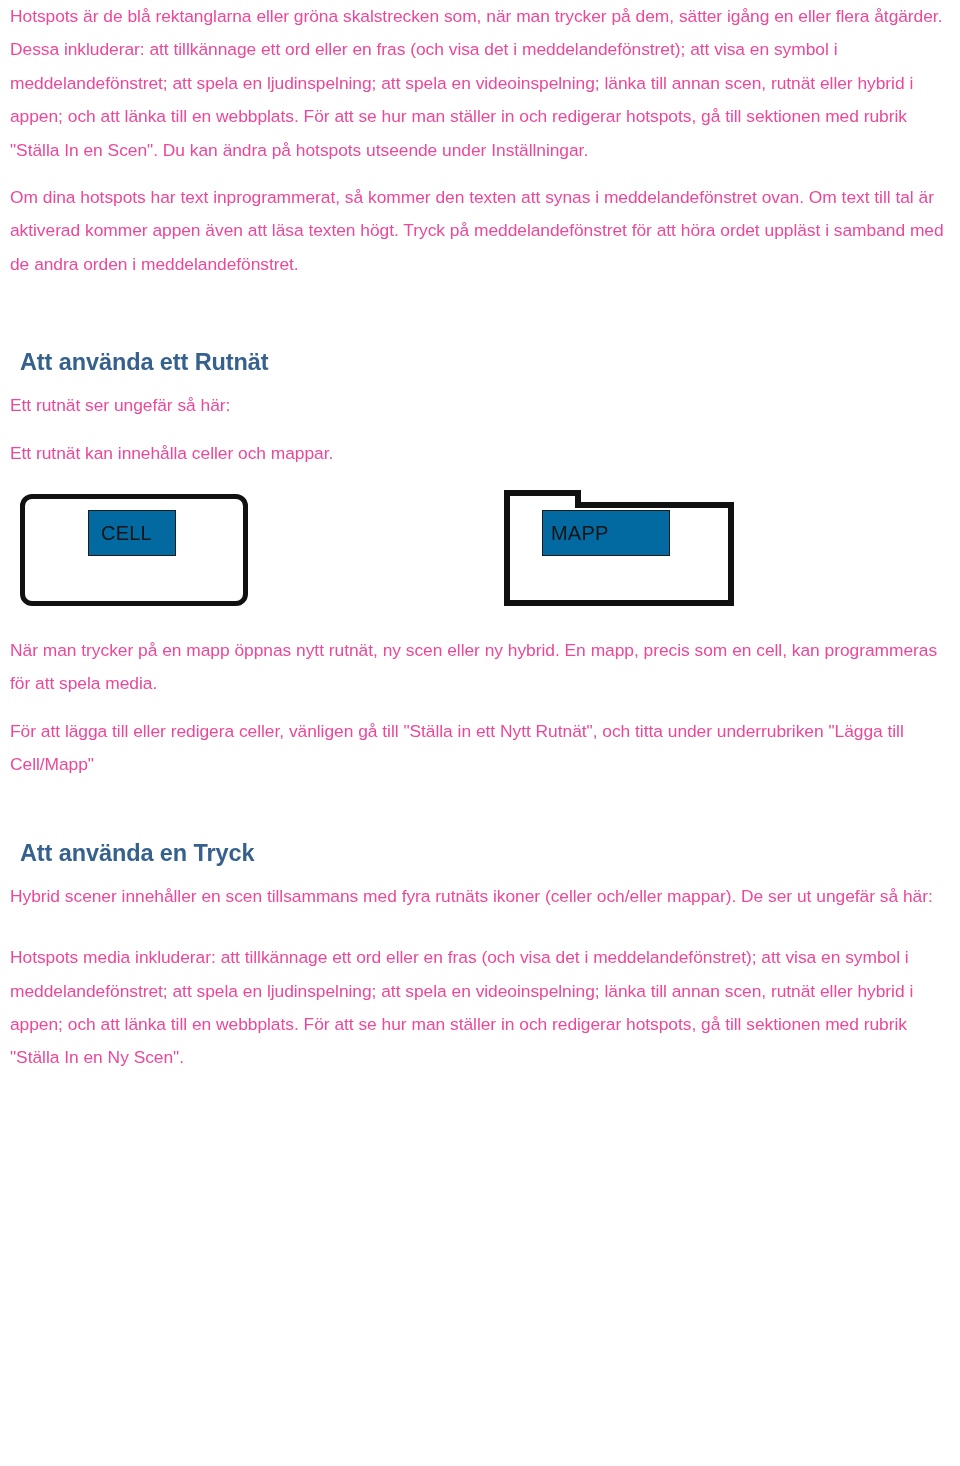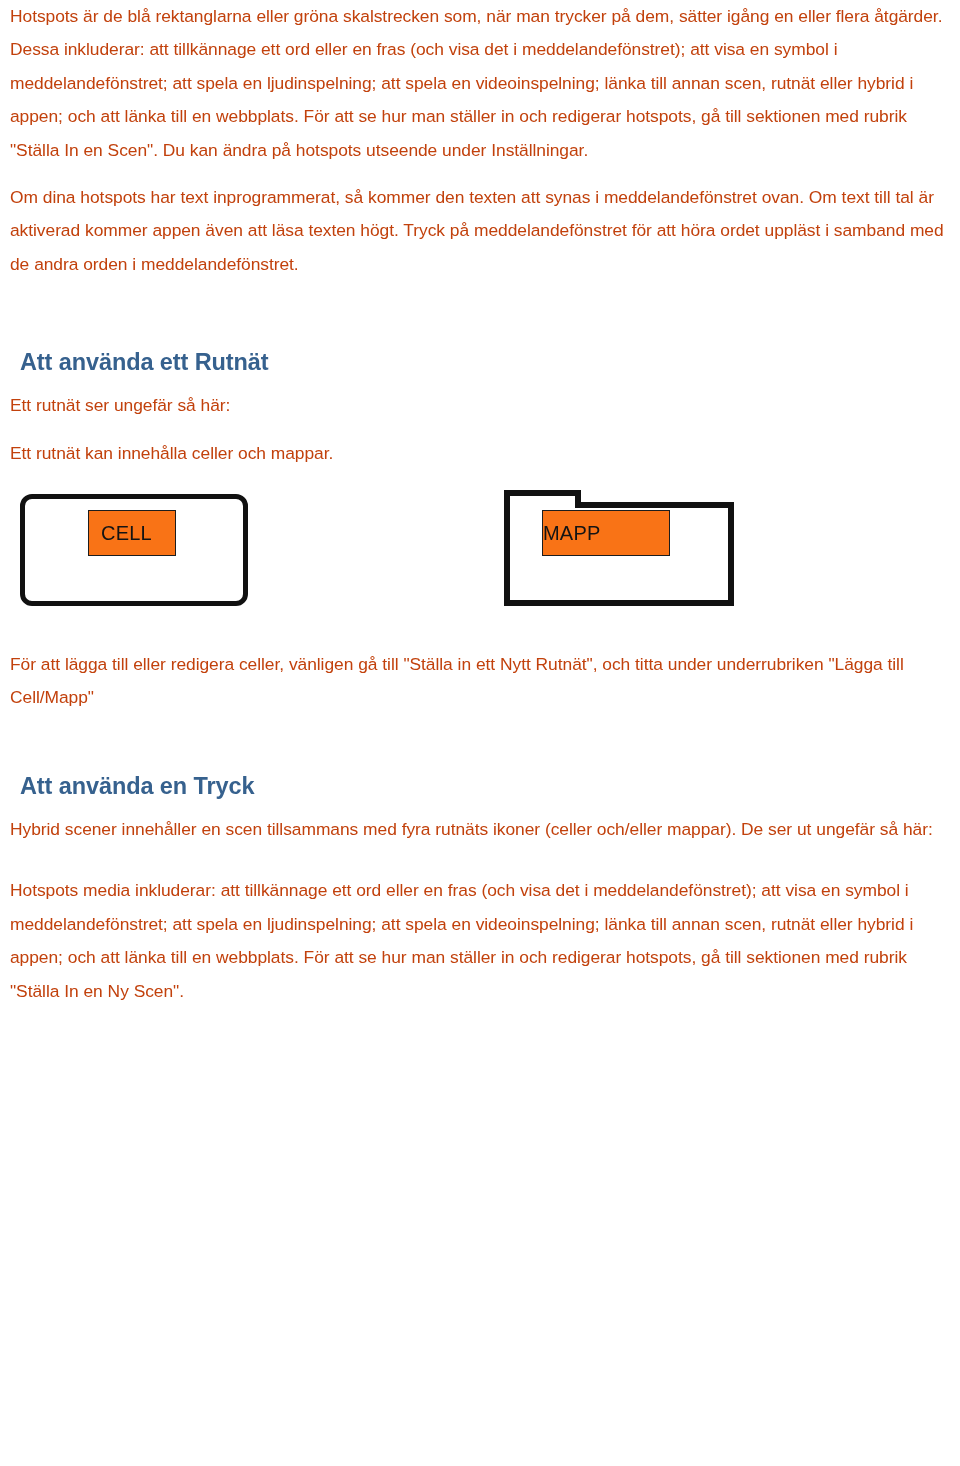--- a/index.html
+++ b/index.html
@@ -25,21 +25,21 @@
   .content {
     position: absolute;
     left: 10px;
     top: 0px;
     width: 942px;
   }
   p.body-text {
     margin: 0;
     font-size: 17.4px;
     line-height: 33.4px;
-    color: #c2410c;
+    color: #ec4899;
     letter-spacing: -0.05px;
     text-align: left;
     word-spacing: 0.1px;
   }
   h2.heading {
     margin: 10px;
     font-size: 23.5px;
     line-height: 34px;
     font-weight: bold;
     color: #36618e;
@@ -64,21 +64,21 @@
     width: 228px;
     height: 112px;
     border: 5px solid #111111;
     border-radius: 12px;
     box-sizing: border-box;
     background: #ffffff;
   }
   .inner-label-box {
     position: absolute;
     border: 1.6px solid #1d1d1d;
-    background: #f97316;
+    background: #0369a1;
     box-sizing: border-box;
     display: flex;
     align-items: center;
     justify-content: flex-start;
   }
   .cell-label-box {
     left: 78px;
     top: 40px;
     width: 88px;
     height: 46px;
@@ -103,21 +103,21 @@
   .mapp-shape svg {
     display: block;
     width: 248px;
     height: 124px;
   }
   .mapp-label-box {
     left: 532px;
     top: 40px;
     width: 128px;
     height: 46px;
-    padding-left: 0;
+    padding-left: 8px;
   }
 </style>
 </head>
 <body>
 
 <div class="page">
   <div class="content">
 
     <p class="body-text">Hotspots är de blå rektanglarna eller gröna skalstrecken som, när man trycker på dem, sätter igång en eller flera åtgärder. Dessa inkluderar: att tillkännage ett ord eller en fras (och visa det i meddelandefönstret); att visa en symbol i meddelandefönstret; att spela en ljudinspelning; att spela en videoinspelning; länka till annan scen, rutnät eller hybrid i appen; och att länka till en webbplats. För att se hur man ställer in och redigerar hotspots, gå till sektionen med rubrik "Ställa In en Scen". Du kan ändra på hotspots utseende under Inställningar.</p>
 
@@ -149,20 +149,21 @@
       </div>
       <div class="inner-label-box mapp-label-box">
         <span>MAPP</span>
       </div>
 
     </div>
 
 
     <div class="spacer-sm"></div>
 
+    <p class="body-text">När man trycker på en mapp öppnas nytt rutnät, ny scen eller ny hybrid. En mapp, precis som en cell, kan programmeras för att spela media.</p>
 
     <div class="spacer-sm"></div>
 
     <p class="body-text">För att lägga till eller redigera celler, vänligen gå till "Ställa in ett Nytt Rutnät", och titta under underrubriken "Lägga till Cell/Mapp"</p>
 
     <div class="spacer-sm"></div>
 
 
     <div class="spacer-md"></div>
 

